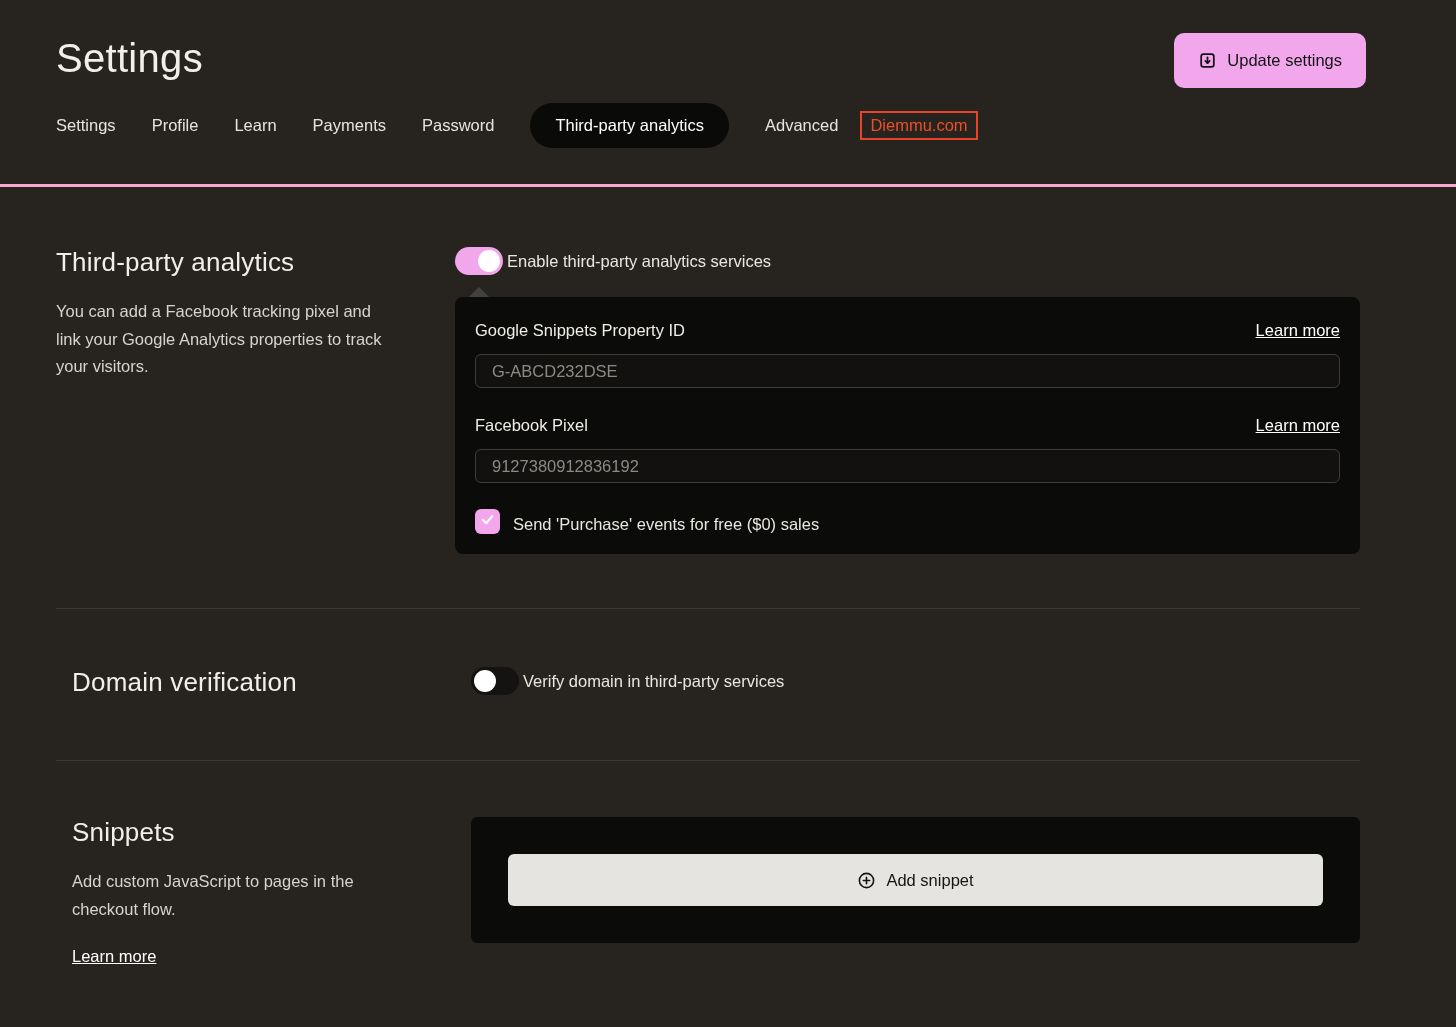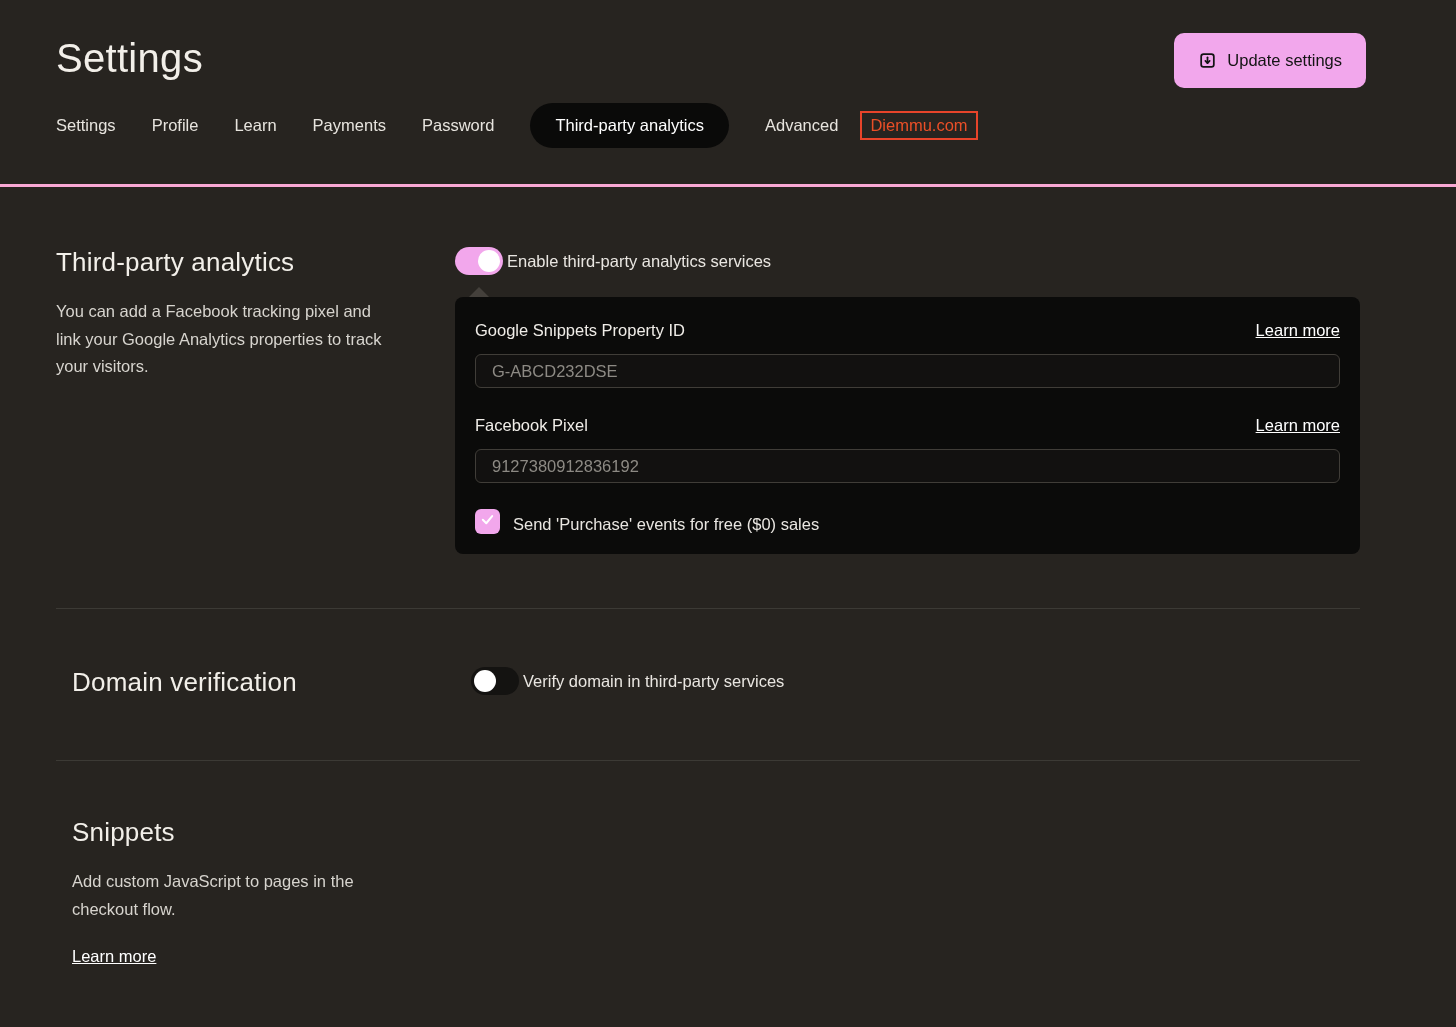--- a/index.html
+++ b/index.html
@@ -306,15 +306,28 @@
   </section>
 
   <hr class="divider">
 
   <section class="row sec-snippets">
     <div class="col-left">
       <h2 class="section-heading">Snippets</h2>
       <p class="section-desc">Add custom JavaScript to pages in the checkout flow.</p>
       <a class="snippets-learn-more">Learn more</a>
     </div>
+    <div class="col-right">
+      <div class="snippet-panel">
+        <button class="add-snippet-btn">
+          <span>
+            <svg width="19" height="19" viewBox="0 0 24 24" fill="none" stroke="#141414" stroke-width="2" stroke-linecap="round">
+              <circle cx="12" cy="12" r="9"></circle>
+              <path d="M12 8v8M8 12h8"></path>
+            </svg>
+          </span>
+          <span>Add snippet</span>
+        </button>
+      </div>
+    </div>
   </section>
 
 </div>
 
 </body></html>

